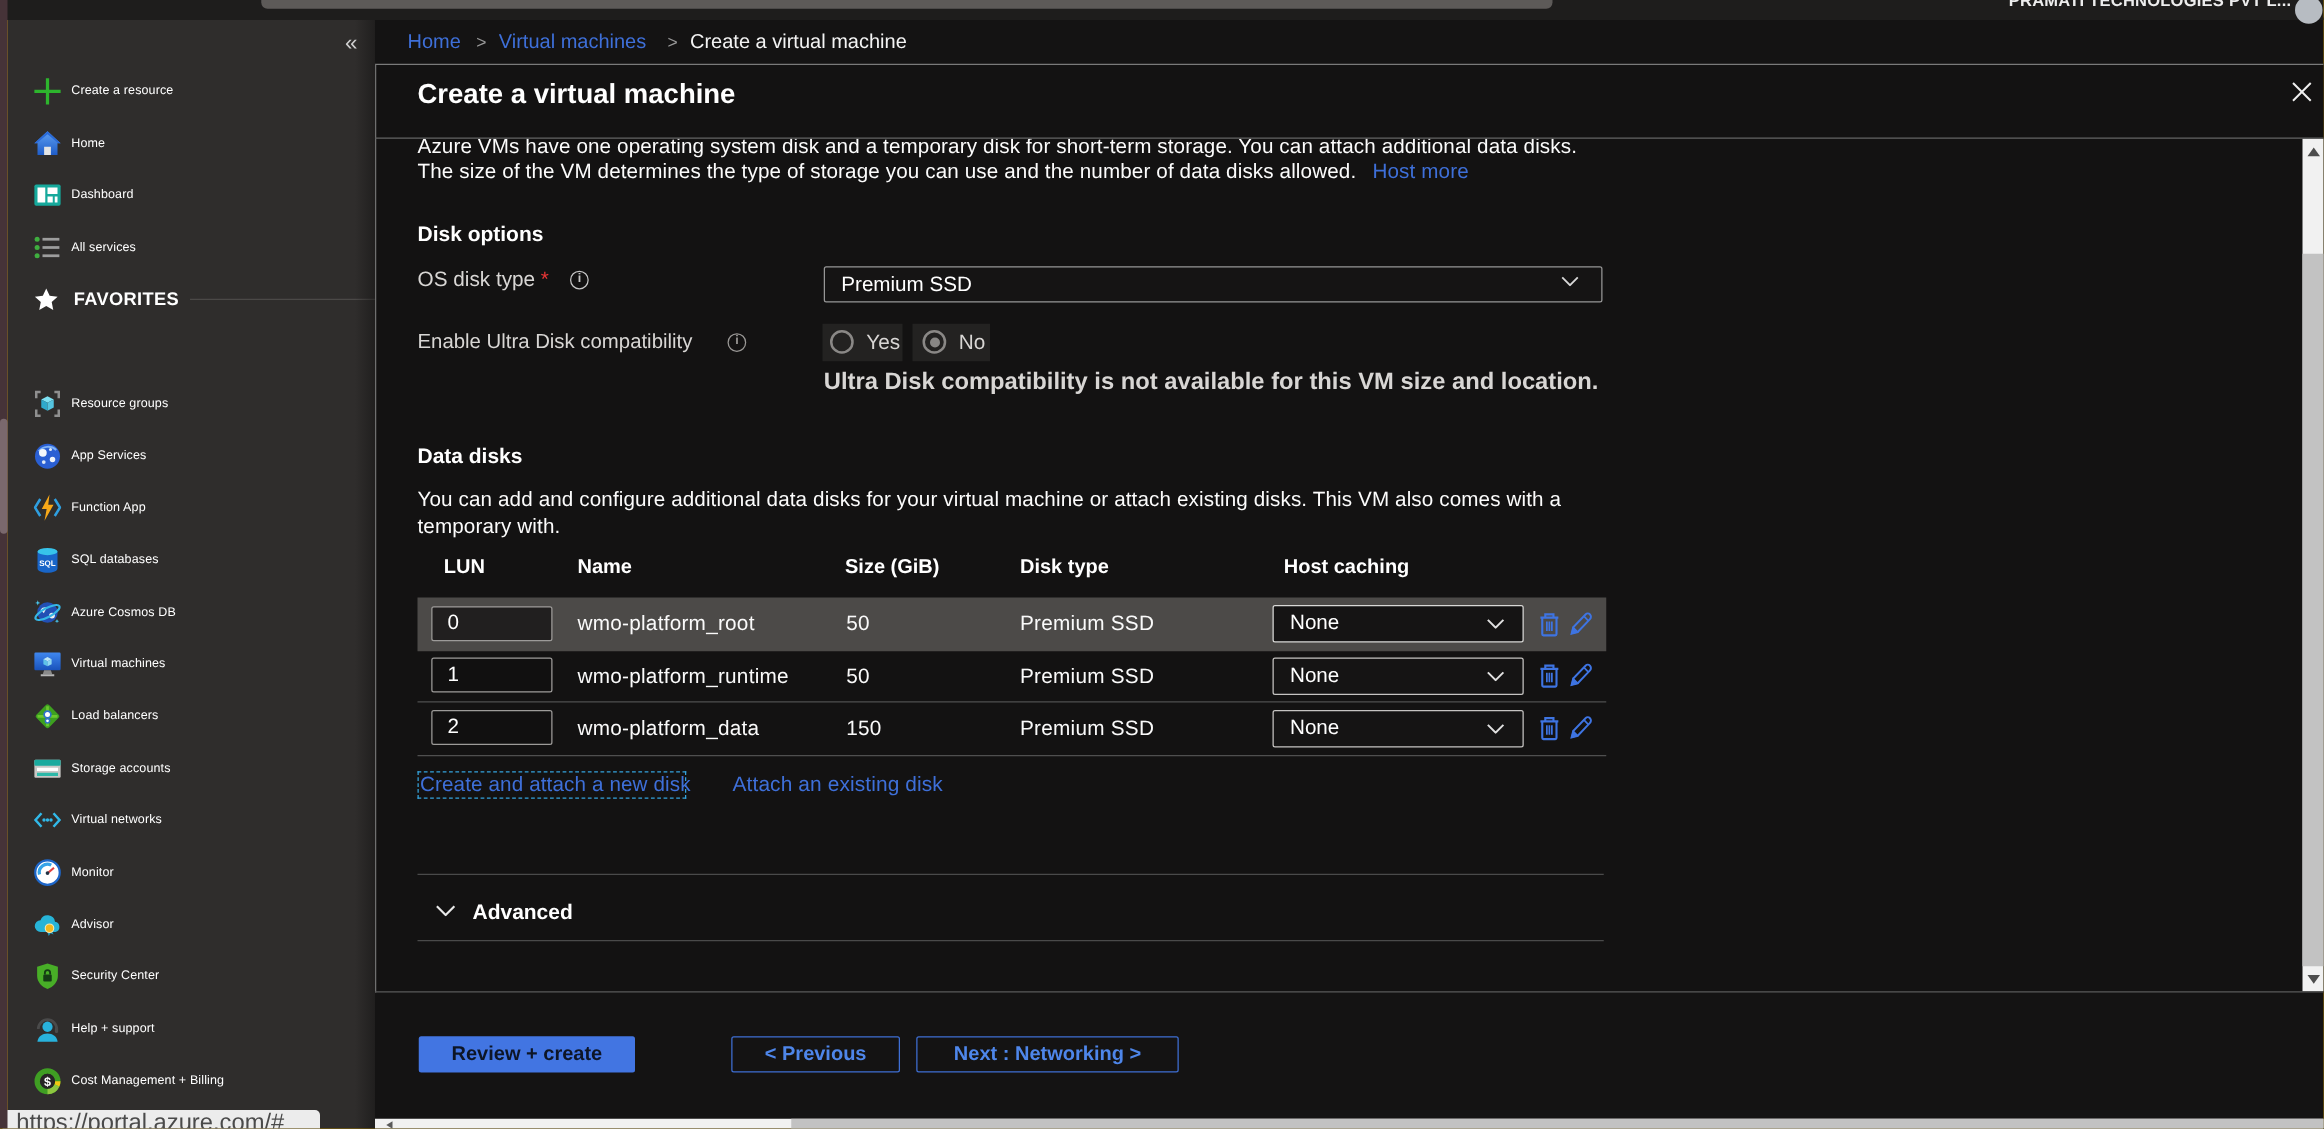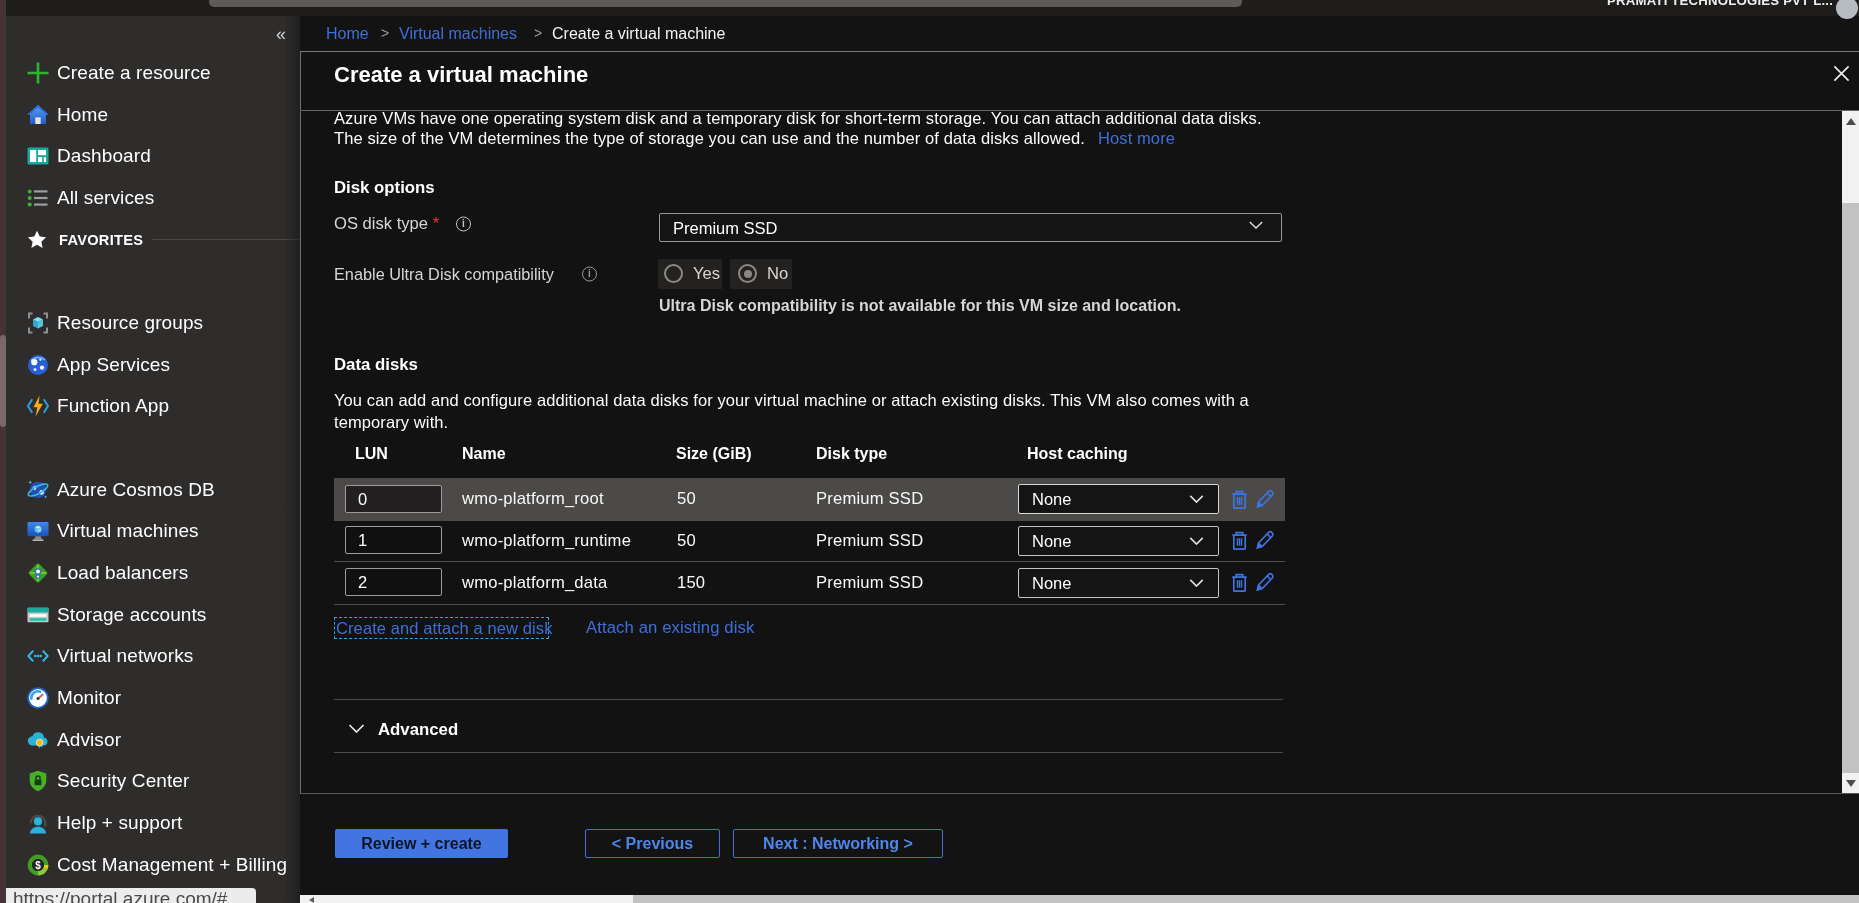--- a/index.html
+++ b/index.html
@@ -12,21 +12,21 @@
 #avatar{position:absolute;left:1836px;top:-3px;width:22px;height:22px;border-radius:50%;background:#b7bcc2;z-index:11}
 
 #lstrip{position:absolute;left:0;top:0;width:6px;height:903px;background:#463338;z-index:4}
 #lthumb{position:absolute;left:0;top:335px;width:6px;height:92px;background:#7a686d;border-radius:3px;z-index:5}
 
 #sidebar{position:absolute;left:6px;top:14px;width:294px;height:889px;background:#2f2d2c}
 #sidebar::after{content:"";position:absolute;right:0;top:0;width:16px;height:100%;background:linear-gradient(to right,rgba(18,17,17,0),rgba(18,17,17,.5))}
 #collapse{position:absolute;left:262px;top:8px;width:26px;height:24px;color:#cfcfcf;font-size:18px;text-align:center;line-height:24px}
 .n{position:absolute;left:0;width:294px;height:42px}
 .n svg{position:absolute;left:21px;top:50%;transform:translateY(-50%)}
-.n span{position:absolute;left:51px;top:50%;transform:translateY(-50%);font-size:19px;color:#fff;white-space:nowrap;letter-spacing:.1px}
+.n span{position:absolute;left:51px;top:50%;transform:translateY(-50%);font-size:10px;color:#fff;white-space:nowrap;letter-spacing:.1px}
 .fav span{font-size:14.6px;font-weight:700;letter-spacing:.3px;left:53px}
 #favline{position:absolute;left:146px;top:225px;width:148px;height:1px;background:#4b4947}
 
 #main{position:absolute;left:300px;top:14px;width:1559px;height:889px;background:#141313}
 #crumb{position:absolute;left:0;top:0;width:1559px;height:37px;font-size:16px}
 #panel{position:absolute;left:0;top:37px;width:1559px;height:743px;background:#131212;border-top:1px solid #7a7a7a;border-left:1px solid #6f6f6f}
 .link{color:#3e6fd8}
 #ptitle{position:absolute;left:33px;top:10px;font-size:22px;font-weight:700;color:#fff}
 #xclose{position:absolute;left:1532px;top:13px;width:17px;height:17px}
 #hline1{position:absolute;left:-1px;top:58px;width:1559px;height:1px;background:#646464;z-index:5}
@@ -134,20 +134,28 @@
         </svg>
         <span>App Services</span>
       </div>
 <div class="n" style="top:371.3px">
         <svg width="22" height="22" viewBox="0 0 22 22">
           <path d="M5.2 4.2L1 11l4.2 6.8" stroke="#2f9fe0" stroke-width="2" fill="none"></path>
           <path d="M16.8 4.2L21 11l-4.2 6.8" stroke="#2f9fe0" stroke-width="2" fill="none"></path>
           <polygon points="12.6,0.5 6.4,12.2 10.3,12.2 8.6,21.5 15.8,8.8 11.6,8.8" fill="#f7a818"></polygon>
         </svg>
         <span>Function App</span>
+      </div>
+<div class="n" style="top:412.9px">
+        <svg width="22" height="22" viewBox="0 0 22 22">
+          <path d="M3 4.2v13.6c0 1.9 3.6 3.4 8 3.4s8-1.5 8-3.4V4.2z" fill="#1965c8"></path>
+          <ellipse cx="11" cy="4.2" rx="8" ry="2.9" fill="#37c3ea"></ellipse>
+          <text x="11" y="15.5" font-size="6.4" font-weight="bold" fill="#fff" text-anchor="middle" font-family="Liberation Sans">SQL</text>
+        </svg>
+        <span>SQL databases</span>
       </div>
 <div class="n" style="top:454.6px">
         <svg width="22" height="22" viewBox="0 0 22 22">
           <circle cx="11" cy="11" r="8.2" fill="#224fb4"></circle>
           <path d="M5.5 8.5a4.5 3.2 0 0 1 5-1.5L8 11.5z" fill="#f2f2f2"></path>
           <circle cx="14.6" cy="13.4" r="2.3" fill="#eeeeee"></circle>
           <ellipse cx="11" cy="11" rx="10.8" ry="3.6" fill="none" stroke="#35b6e5" stroke-width="1.7" transform="rotate(-28 11 11)"></ellipse>
           <path d="M3.2 1.2l.55 1.55L5.3 3.3l-1.55.55L3.2 5.4l-.55-1.55L1.1 3.3l1.55-.55z" fill="#49c8ef"></path>
           <path d="M18.6 16.2l.45 1.25 1.25.45-1.25.45-.45 1.25-.45-1.25-1.25-.45 1.25-.45z" fill="#49c8ef"></path>
         </svg>
@@ -278,21 +286,21 @@
 <span class="lbl gray" style="left:33px;top:162.5px;font-size:16.3px">Enable Ultra Disk compatibility</span>
 <div class="info" style="left:281px;top:162.5px;border-color:#9a9896;color:#9a9896">i</div>
 <div class="abs" style="left:357px;top:148px;width:64px;height:30px;background:#232221"></div>
 <div class="abs" style="left:429px;top:148px;width:62px;height:30px;background:#232221"></div>
 <div class="abs" style="left:363px;top:153px;width:19px;height:19px;border:2px solid #8a8886;border-radius:50%"></div>
 <span class="lbl gray" style="left:392px;top:162.5px">Yes</span>
 <div class="abs" style="left:437px;top:153px;width:19px;height:19px;border:2px solid #8a8886;border-radius:50%">
             <div class="abs" style="left:3.5px;top:3.5px;width:8px;height:8px;border-radius:50%;background:#8a8886"></div>
           </div>
 <span class="lbl gray" style="left:466px;top:162.5px">No</span>
-<span class="lbl gray" style="left:358px;top:195px;font-weight:700;font-size:16px">Ultra Disk compatibility is not available for this VM size and location.</span>
+<span class="lbl gray" style="left:358px;top:195px;font-weight:700;font-size:19px">Ultra Disk compatibility is not available for this VM size and location.</span>
 <span class="h2" style="left:33px;top:253.5px">Data disks</span>
 <span class="p" style="left:33px;top:289px">You can add and configure additional data disks for your virtual machine or attach existing disks. This VM also comes with a</span>
 <span class="p" style="left:33px;top:311px">temporary with.</span>
 <span class="th" style="left:54px;top:342.5px">LUN</span>
 <span class="th" style="left:161px;top:342.5px">Name</span>
 <span class="th" style="left:375px;top:342.5px">Size (GiB)</span>
 <span class="th" style="left:515px;top:342.5px">Disk type</span>
 <span class="th" style="left:726px;top:342.5px">Host caching</span>
 <div class="abs" style="left:33px;top:367px;width:951px;height:42.5px;background:#4c4a48"></div>
 <div class="luninput" style="left:44px;top:374.1px">

